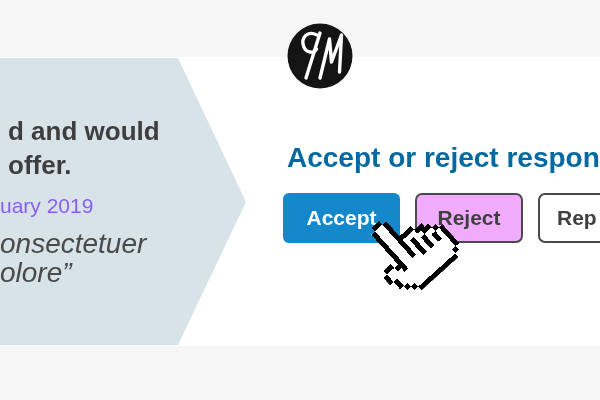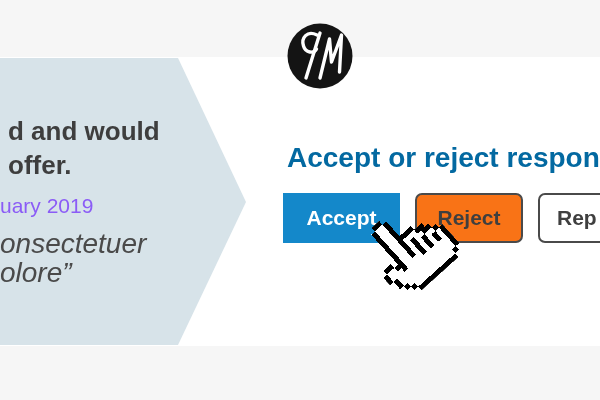--- a/index.html
+++ b/index.html
@@ -20,25 +20,25 @@
 
   #logo{position:absolute;left:287px;top:22px;}
 
   #main-heading{
     position:absolute;left:287px;top:142px;
     font-size:28px;font-weight:bold;color:#0369a1;white-space:nowrap;
   }
 
   #button-row{position:absolute;left:283px;top:193px;display:flex;gap:15px;}
   .btn{
-    height:50px;border-radius:0;display:flex;align-items:center;justify-content:center;
+    height:50px;border-radius:6px;display:flex;align-items:center;justify-content:center;
     font-size:21px;font-weight:bold;box-sizing:border-box;white-space:nowrap;
   }
   #accept-btn{width:117px;background:#1488ca;color:#ffffff;border:none;}
-  #reject-btn{width:108px;background:#f97316;color:#3f3f3f;border:2px solid #4a4a4a;border-radius:7px;}
+  #reject-btn{width:108px;background:#f0abfc;color:#3f3f3f;border:2px solid #4a4a4a;border-radius:7px;}
   #rep-btn{width:112px;background:#ffffff;color:#3f3f3f;border:2px solid #4a4a4a;border-radius:7px;
            justify-content:flex-start;padding-left:17px;}
 
   #cursor{
     position:absolute;left:346px;top:226px;width:80px;height:80px;
     transform:rotate(-42deg);transform-origin:27.5px 0px;pointer-events:none;
   }
 </style>
 </head>
 <body>

